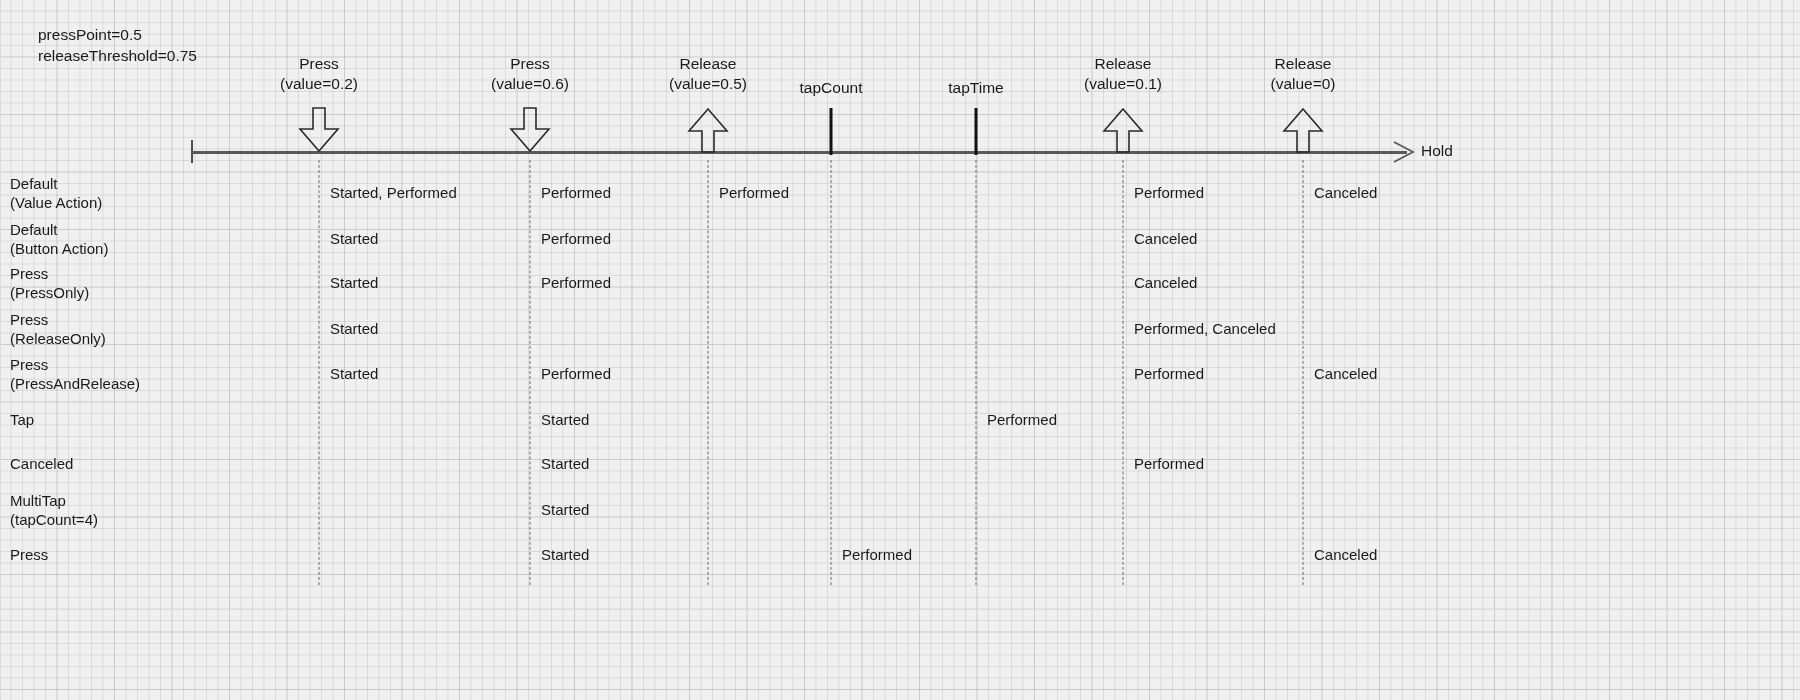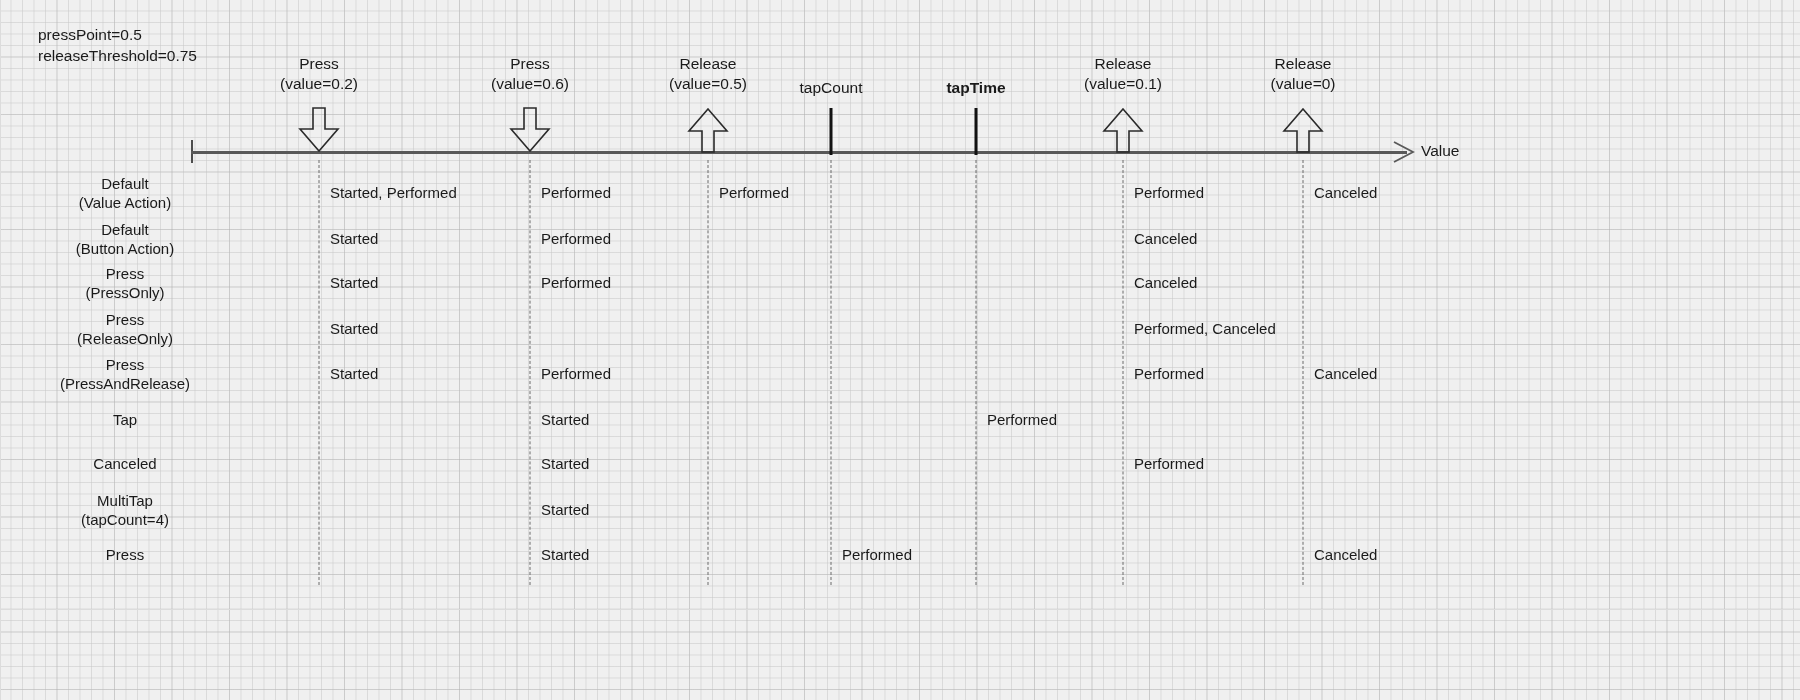--- a/index.html
+++ b/index.html
@@ -67,21 +67,21 @@
     position:absolute;
     width:0;
     border-left:1.6px dashed #6b6b6b;
     transform:translateX(-50%);
   }
   
   .row-label{
     position:absolute;
     right:0;
     width:230px;
-    text-align:center;
+    text-align:left;
     font-size:15px;line-height:19px;
     white-space:pre;
   }
   .cell{
     position:absolute;
     font-size:15px;
     white-space:nowrap;
   }
 </style>
 </head>
@@ -93,21 +93,21 @@
   <div class="sheet-edge" style="left:0;top:609px;width:1800px;height:1px;"></div>
 
   <div id="notes">pressPoint=0.5
 releaseThreshold=0.75</div>
 
   <div id="axis-start-tick"></div>
   <div id="axis-line"></div>
   <svg id="axis-arrow" viewBox="0 0 24 24">
     <polyline points="2,2 21,12 2,22" fill="none" stroke="#595959" stroke-width="1.8"></polyline>
   </svg>
-  <div id="axis-label">Value</div>
+  <div id="axis-label">Hold</div>
 
   <div id="guides-layer">
       <div class="guide" style="left: 319px; top: 160px; height: 425px;"></div>
       <div class="guide" style="left: 530px; top: 160px; height: 425px;"></div>
       <div class="guide" style="left: 708px; top: 160px; height: 425px;"></div>
       <div class="guide" style="left: 831px; top: 160px; height: 425px;"></div>
       <div class="guide" style="left: 976px; top: 160px; height: 425px;"></div>
       <div class="guide" style="left: 1123px; top: 160px; height: 425px;"></div>
       <div class="guide" style="left: 1303px; top: 160px; height: 425px;"></div>
     </div>
@@ -122,21 +122,21 @@
       <svg class="arrow-down" viewBox="0 0 44 46" width="44" height="46" style="left: 530px; top: 107px;">
         <polygon points="16,1 28,1 28,22 41,22 22,44 3,22 16,22" fill="none" stroke="#2b2b2b" stroke-width="1.6"></polygon>
       </svg>
       <div class="event-label" style="left: 708px; top: 54px;">Release
 (value=0.5)</div>
       <svg class="arrow-up" viewBox="0 0 44 46" width="44" height="46" style="left: 708px; top: 108px;">
         <polygon points="22,1 41,23 28,23 28,44 16,44 16,23 3,23" fill="none" stroke="#2b2b2b" stroke-width="1.6"></polygon>
       </svg>
       <div class="event-label" style="left: 831px; top: 78px;">tapCount</div>
       <div class="tick-thick" style="left: 831px; top: 108px; height: 47px;"></div>
-      <div class="event-label" style="left: 976px; top: 78px; font-weight: bold;">tapTime</div>
+      <div class="event-label" style="left: 976px; top: 78px;">tapTime</div>
       <div class="tick-thick" style="left: 976px; top: 108px; height: 47px;"></div>
       <div class="event-label" style="left: 1123px; top: 54px;">Release
 (value=0.1)</div>
       <svg class="arrow-up" viewBox="0 0 44 46" width="44" height="46" style="left: 1123px; top: 108px;">
         <polygon points="22,1 41,23 28,23 28,44 16,44 16,23 3,23" fill="none" stroke="#2b2b2b" stroke-width="1.6"></polygon>
       </svg>
       <div class="event-label" style="left: 1303px; top: 54px;">Release
 (value=0)</div>
       <svg class="arrow-up" viewBox="0 0 44 46" width="44" height="46" style="left: 1303px; top: 108px;">
         <polygon points="22,1 41,23 28,23 28,44 16,44 16,23 3,23" fill="none" stroke="#2b2b2b" stroke-width="1.6"></polygon>

